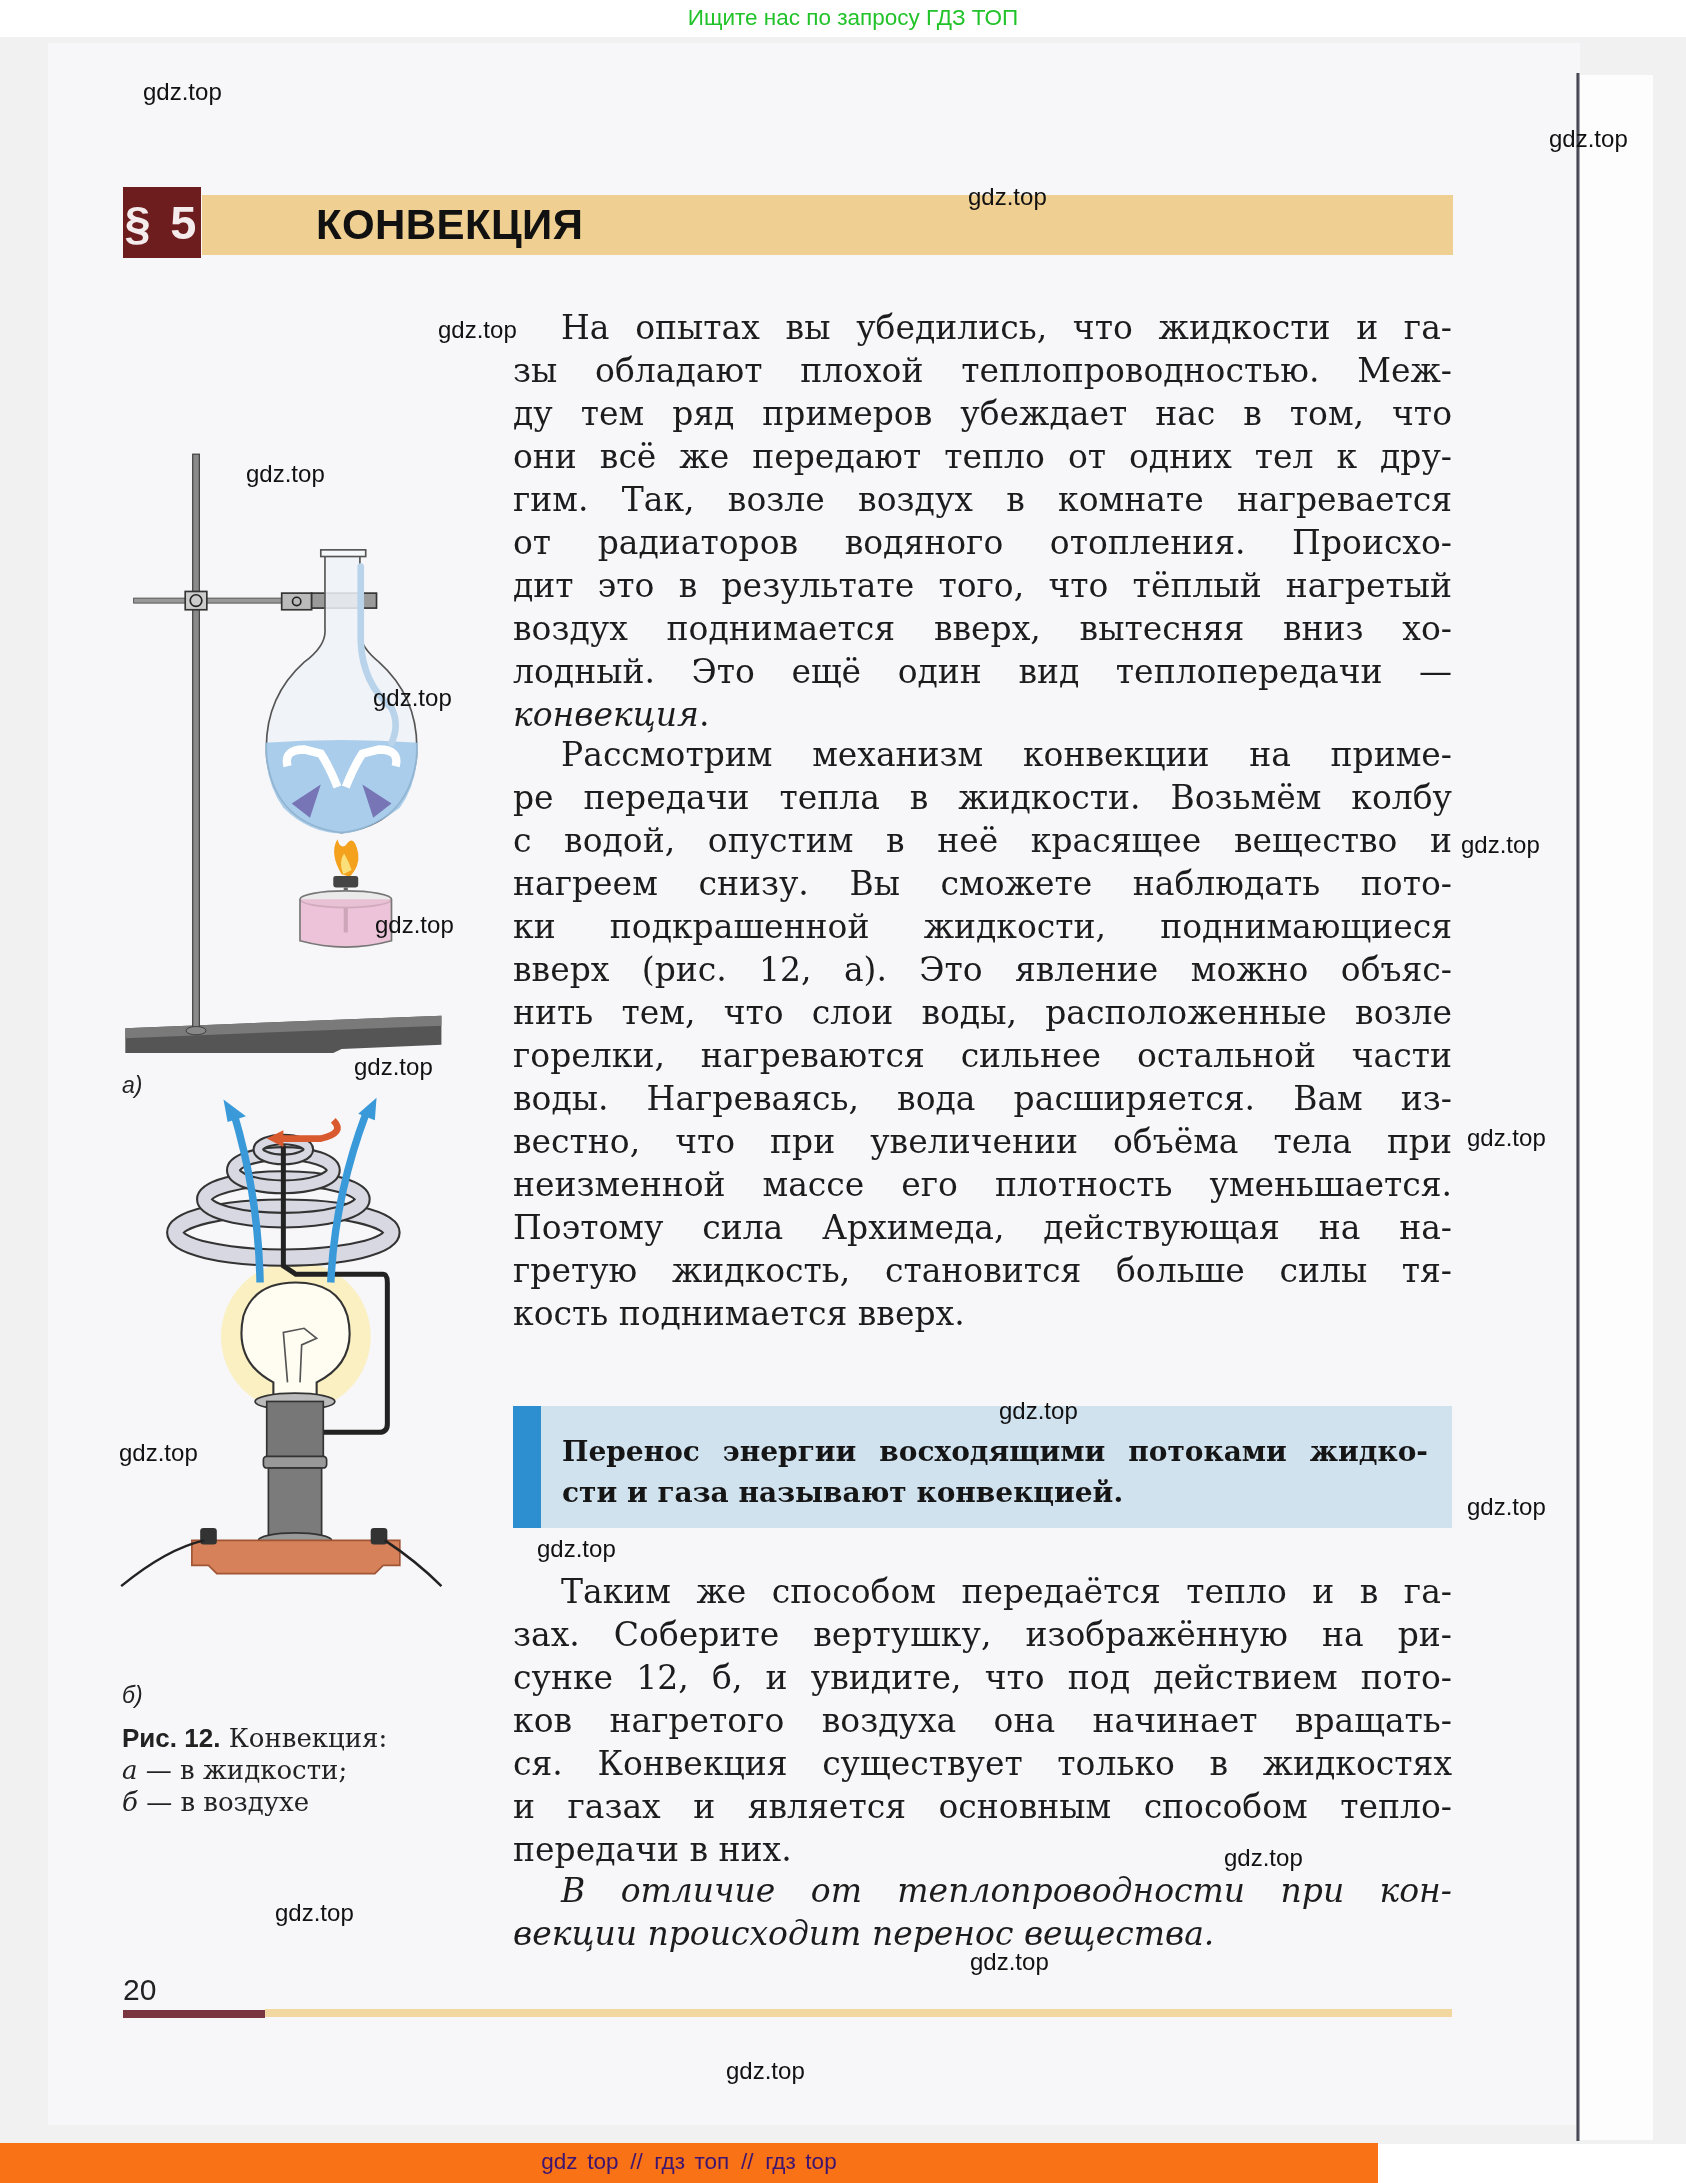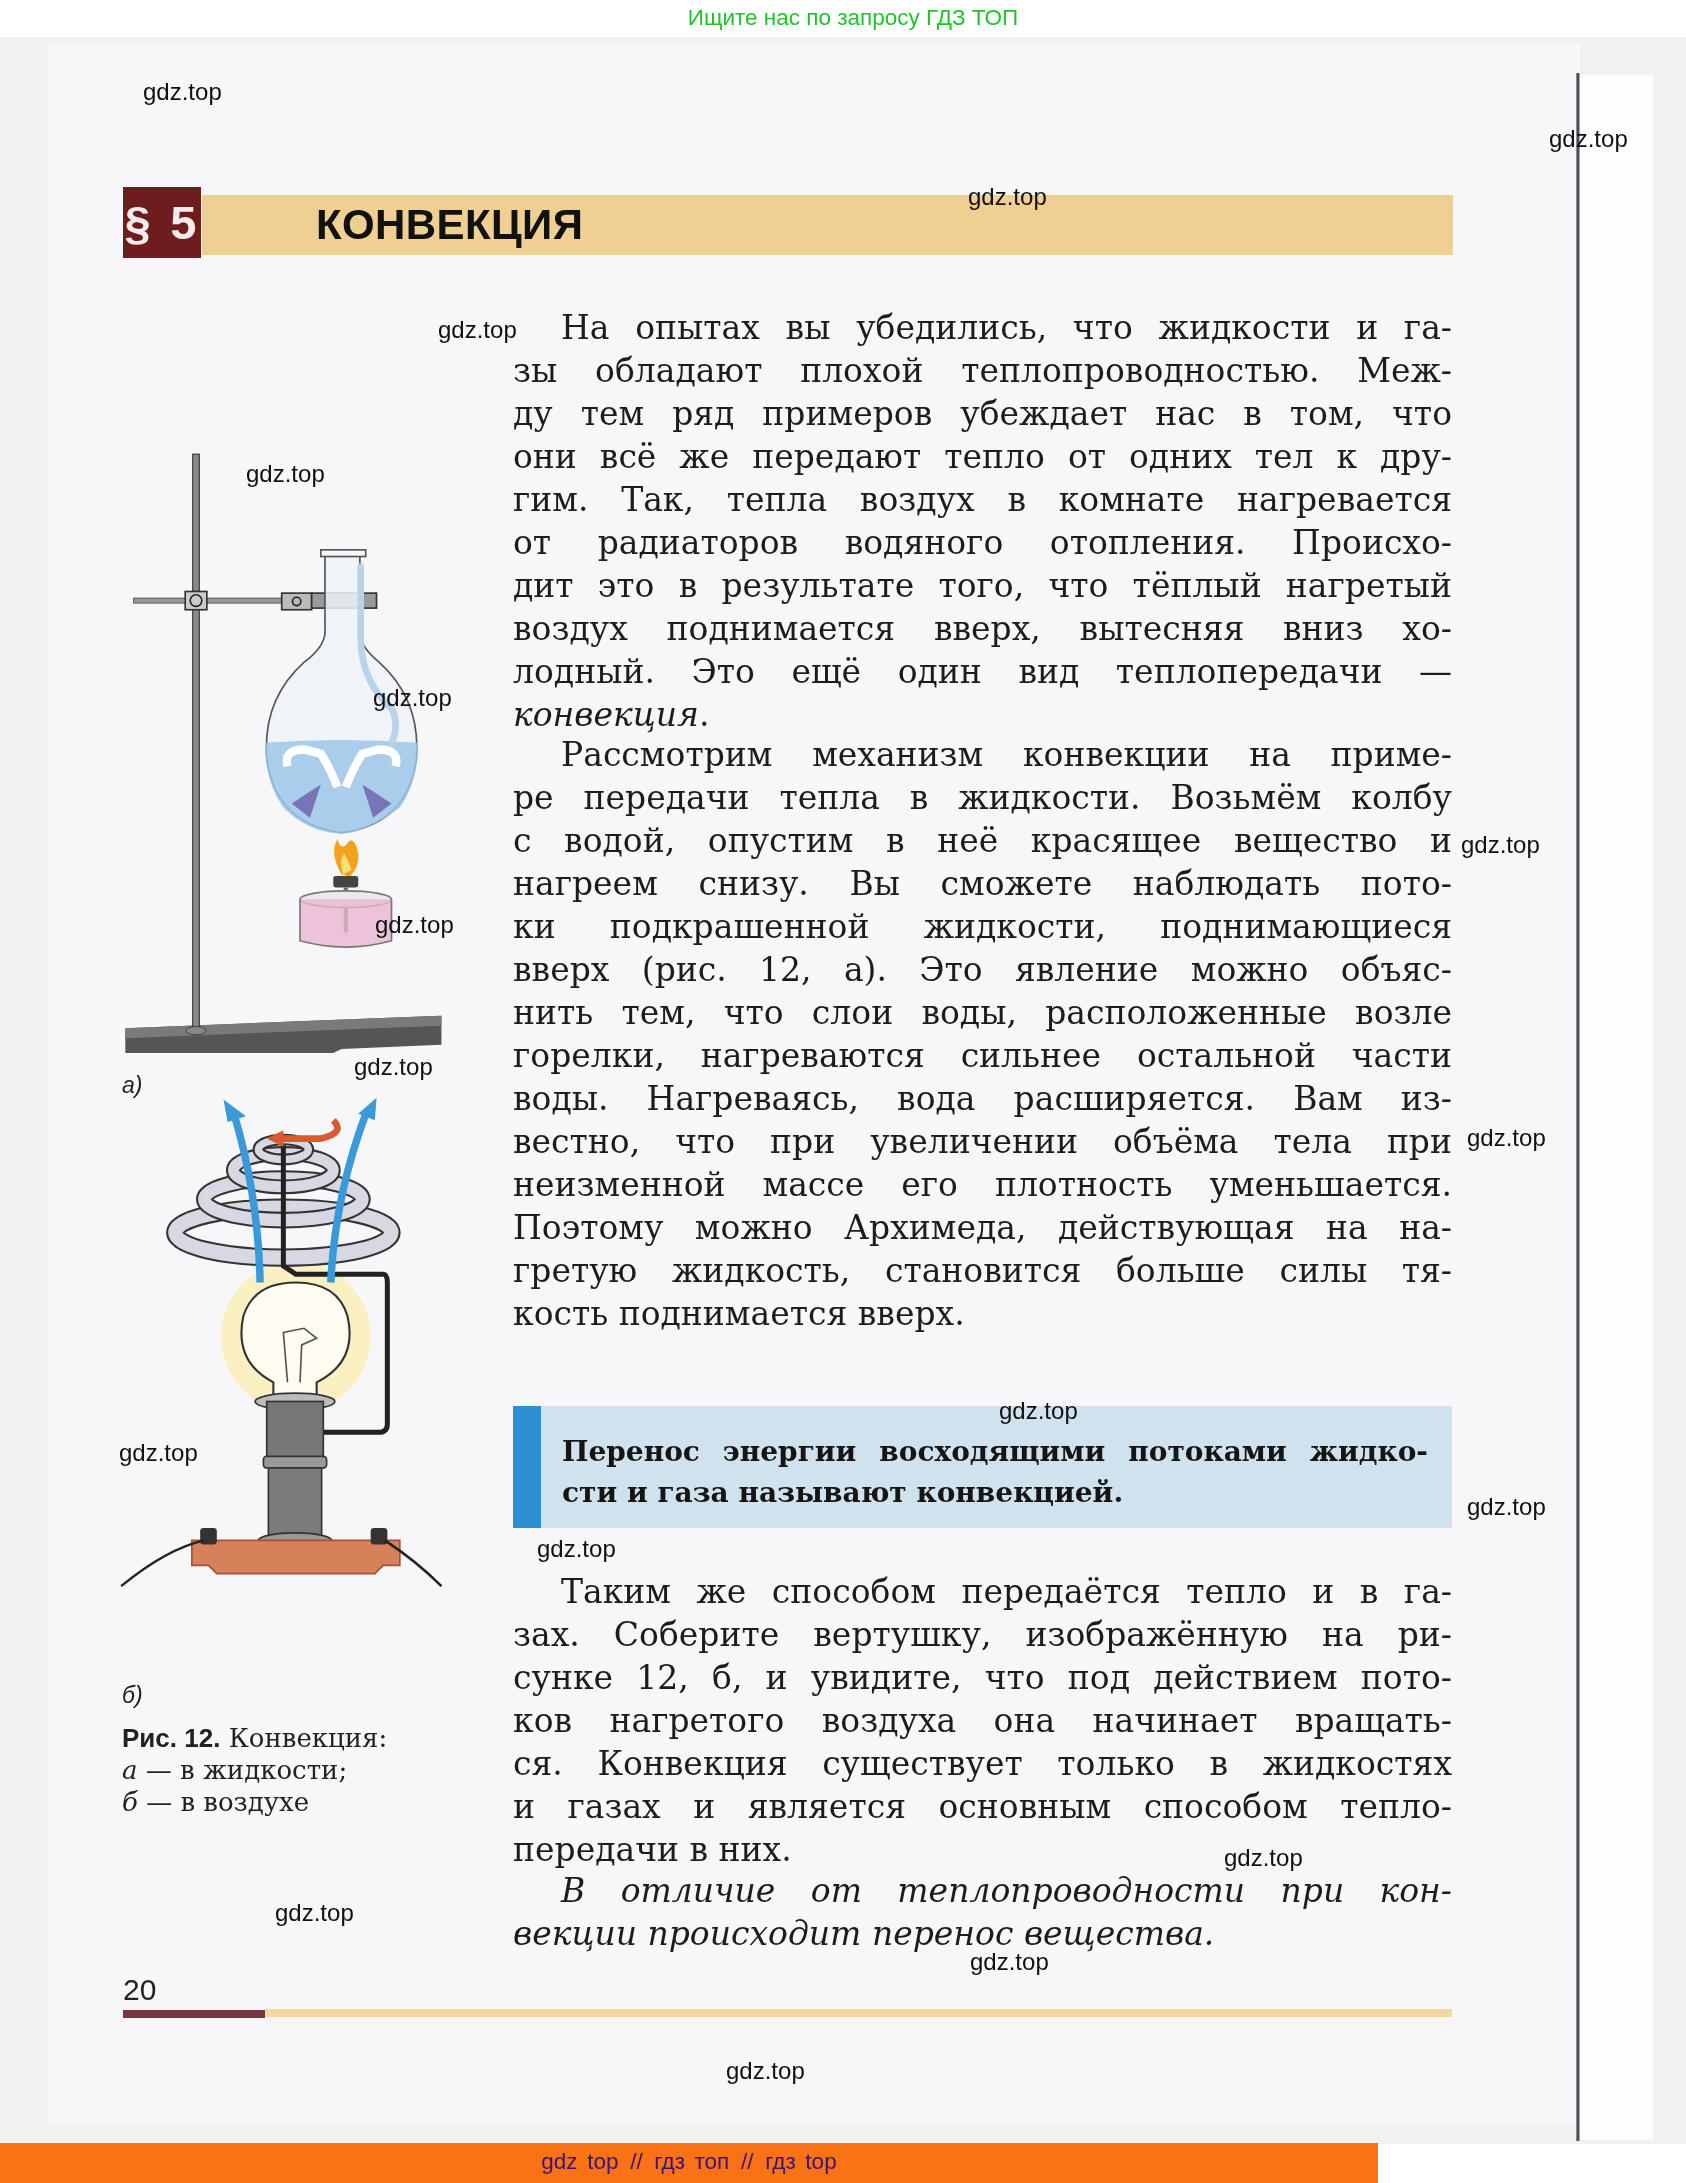--- a/index.html
+++ b/index.html
@@ -131,41 +131,41 @@
 
 <div class="section-bar"></div>
 <div class="section-badge">§ 5</div>
 <div class="section-title">КОНВЕКЦИЯ</div>
 
 <div class="text-col para1">
   <span class="line indent">На опытах вы убедились, что жидкости и га-</span>
   <span class="line">зы обладают плохой теплопроводностью. Меж-</span>
   <span class="line">ду тем ряд примеров убеждает нас в том, что</span>
   <span class="line">они всё же передают тепло от одних тел к дру-</span>
-  <span class="line">гим. Так, тепла воздух в комнате нагревается</span>
+  <span class="line">гим. Так, возле воздух в комнате нагревается</span>
   <span class="line">от радиаторов водяного отопления. Происхо-</span>
   <span class="line">дит это в результате того, что тёплый нагретый</span>
   <span class="line">воздух поднимается вверх, вытесняя вниз хо-</span>
   <span class="line">лодный. Это ещё один вид теплопередачи —</span>
   <span class="line last"><em>конвекция</em><span>.</span></span>
 </div>
 
 <div class="text-col para2">
   <span class="line indent">Рассмотрим механизм конвекции на приме-</span>
   <span class="line">ре передачи тепла в жидкости. Возьмём колбу</span>
   <span class="line">с водой, опустим в неё красящее вещество и</span>
   <span class="line">нагреем снизу. Вы сможете наблюдать пото-</span>
   <span class="line">ки подкрашенной жидкости, поднимающиеся</span>
   <span class="line">вверх (рис. 12, а). Это явление можно объяс-</span>
   <span class="line">нить тем, что слои воды, расположенные возле</span>
   <span class="line">горелки, нагреваются сильнее остальной части</span>
   <span class="line">воды. Нагреваясь, вода расширяется. Вам из-</span>
   <span class="line">вестно, что при увеличении объёма тела при</span>
   <span class="line">неизменной массе его плотность уменьшается.</span>
-  <span class="line">Поэтому можно Архимеда, действующая на на-</span>
+  <span class="line">Поэтому сила Архимеда, действующая на на-</span>
   <span class="line">гретую жидкость, становится больше силы тя-</span>
   <span class="line last">кость поднимается вверх.</span>
 </div>
 
 <div class="def-box">
   <div class="stripe"></div>
 </div>
 <div class="def-text">
   <span class="line first">Перенос энергии восходящими потоками жидко-</span>
   <span class="line">сти и газа называют конвекцией.</span>

